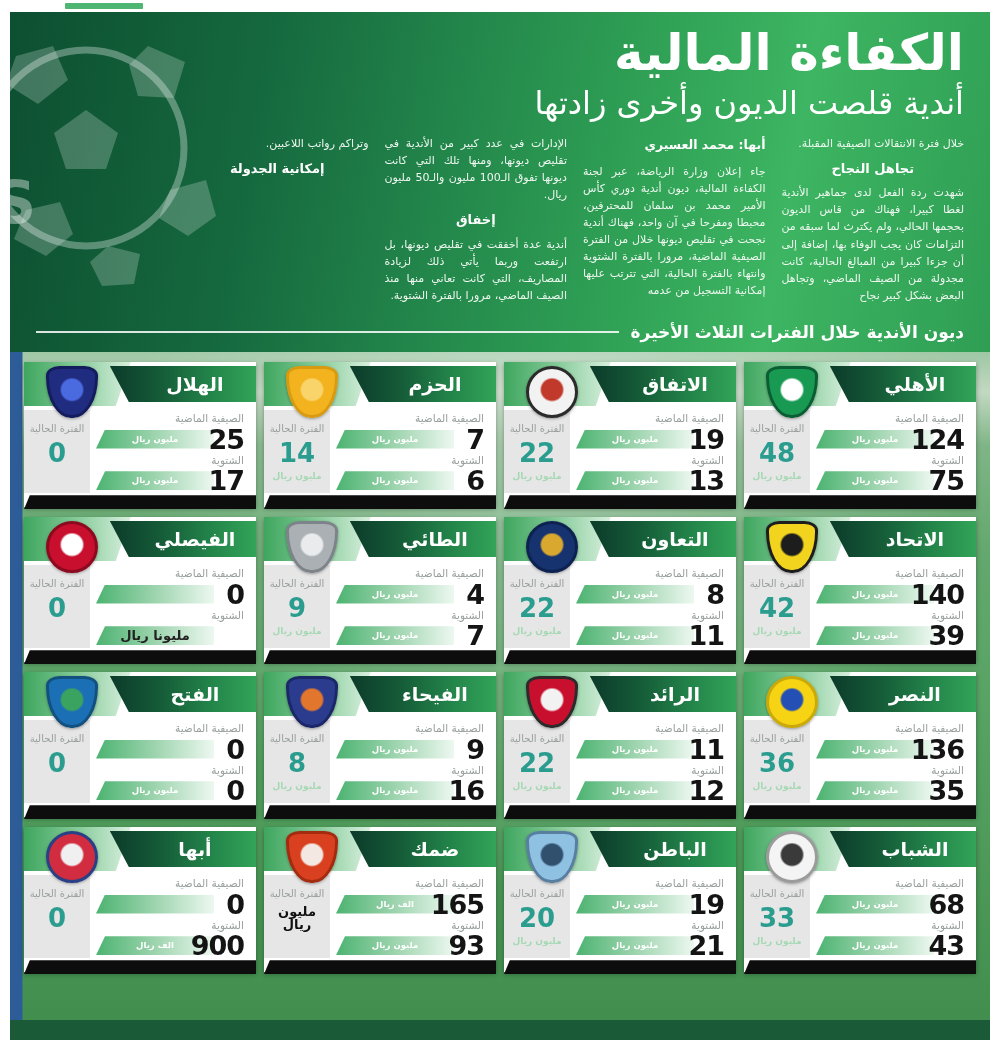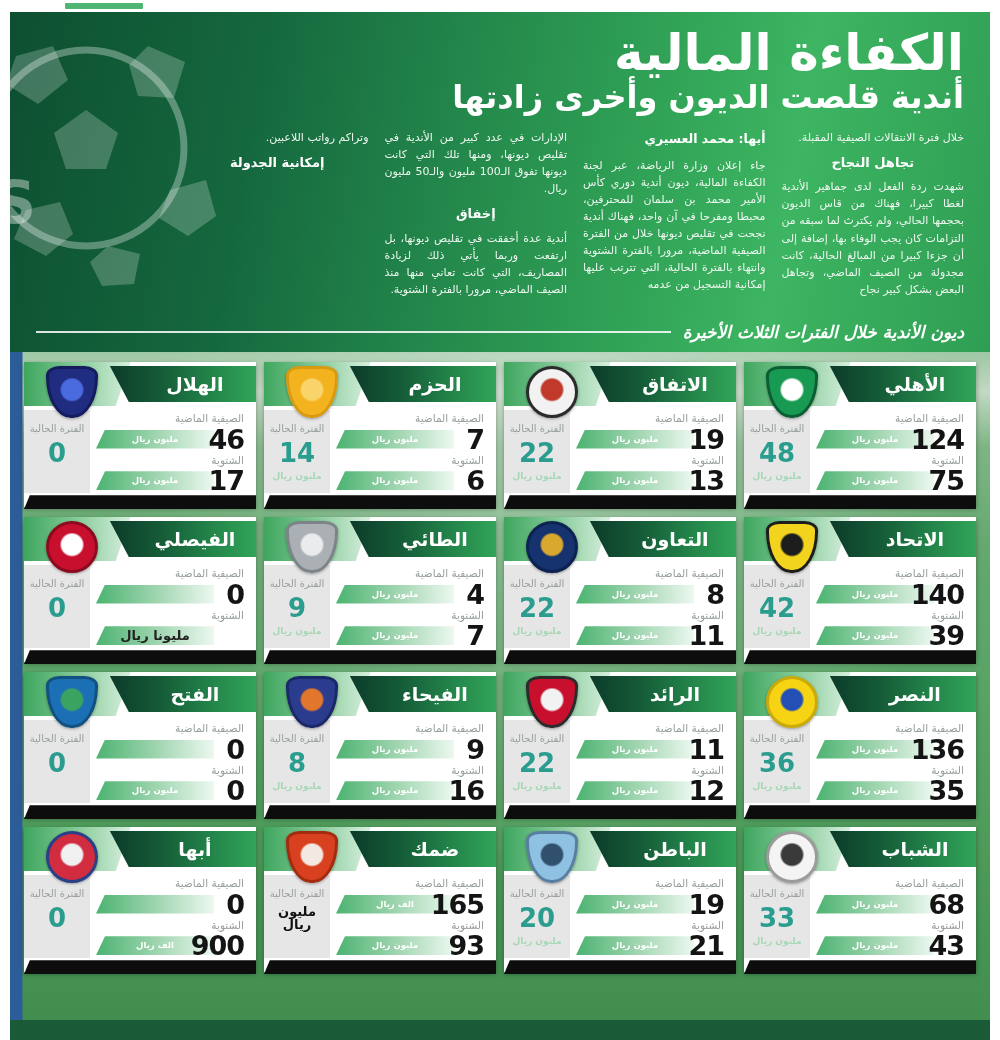--- a/index.html
+++ b/index.html
@@ -8,27 +8,27 @@
   
   .top-strip{height:12px;position:relative;}
   .masthead-frag{position:absolute;top:3px;left:65px;width:78px;height:6px;background:#2fa85b;border-radius:1px;opacity:.85;}
 
   
   .hero{position:relative;margin:0 10px;height:340px;overflow:hidden;
     background:linear-gradient(100deg,#0d4f31 0%,#15683e 25%,#23874b 45%,#2fa055 62%,#3db562 78%,#2f9e54 100%);}
   .mbs{position:absolute;left:-12px;top:6px;width:250px;height:310px;z-index:1;}
   .hero-text{position:relative;z-index:2;padding:14px 26px 0 26px;color:#fff;}
   .title{font-size:50px;font-weight:800;text-align:right;line-height:1.08;letter-spacing:-1px;}
-  .subtitle{font-size:32px;font-weight:700;text-align:right;line-height:1.1;}
+  .subtitle{font-size:32px;font-weight:400;text-align:right;margin-top:6px;line-height:1.1;}
   .article{display:flex;gap:16px;padding:14px 0 0 150px;}
   .col{flex:1;font-size:11px;line-height:1.55;color:#eef7f0;text-align:justify;}
   .byline{font-weight:bold;font-size:12.5px;color:#fff;margin-bottom:8px;text-align:right;}
   .col-heading{text-align:center;font-weight:bold;font-size:13px;color:#fff;margin:7px 0 5px;}
   .section-row{position:absolute;bottom:10px;right:26px;left:26px;display:flex;align-items:center;gap:12px;z-index:2;}
-  .section-title{font-size:17px;font-weight:bold;color:#fff;white-space:nowrap;font-style:italic;}
+  .section-title{font-size:17px;font-weight:bold;color:#fff;white-space:nowrap;}
   .section-line{flex:1;height:2px;background:rgba(255,255,255,.85);}
 
   
   .board{position:relative;margin:0 10px;height:668px;box-sizing:border-box;padding:10px 14px 0;
     background:
       linear-gradient(90deg,#2d5d99 0,#2d5d99 12px,rgba(45,93,153,0) 13px),
       radial-gradient(ellipse at 55% 12%,rgba(255,255,255,.35),rgba(255,255,255,0) 55%),
       linear-gradient(180deg,#9ec7a4 0%,#c2d9c2 6%,#7fb586 14%,#63a86e 30%,#57a263 55%,#4d9a59 75%,#418e4e 100%);}
   .grid{display:grid;grid-template-columns:repeat(4,1fr);gap:10px 8px;direction:rtl;}
 
@@ -239,21 +239,21 @@
       </div>
       <div class="logo shield" style="background: radial-gradient(circle at 50% 45%, rgb(74, 106, 224) 0px, rgb(74, 106, 224) 30%, rgb(32, 44, 128) 36%, rgb(32, 44, 128) 100%); border-color: rgb(20, 28, 94);"></div>
     </div>
     <div class="card-body">
       <div class="main">
         <div class="row-label">الصيفية الماضية</div>
         <div class="value-row">
           <div class="pill">
             <span class="unit">مليون ريال</span>
           </div>
-          <span class="big-num">46</span>
+          <span class="big-num">25</span>
         </div>
         <div class="row-label">الشتوية</div>
         <div class="value-row">
           <div class="pill">
             <span class="unit">مليون ريال</span>
           </div>
           <span class="big-num">17</span>
         </div>
       </div>
       <div class="side">

